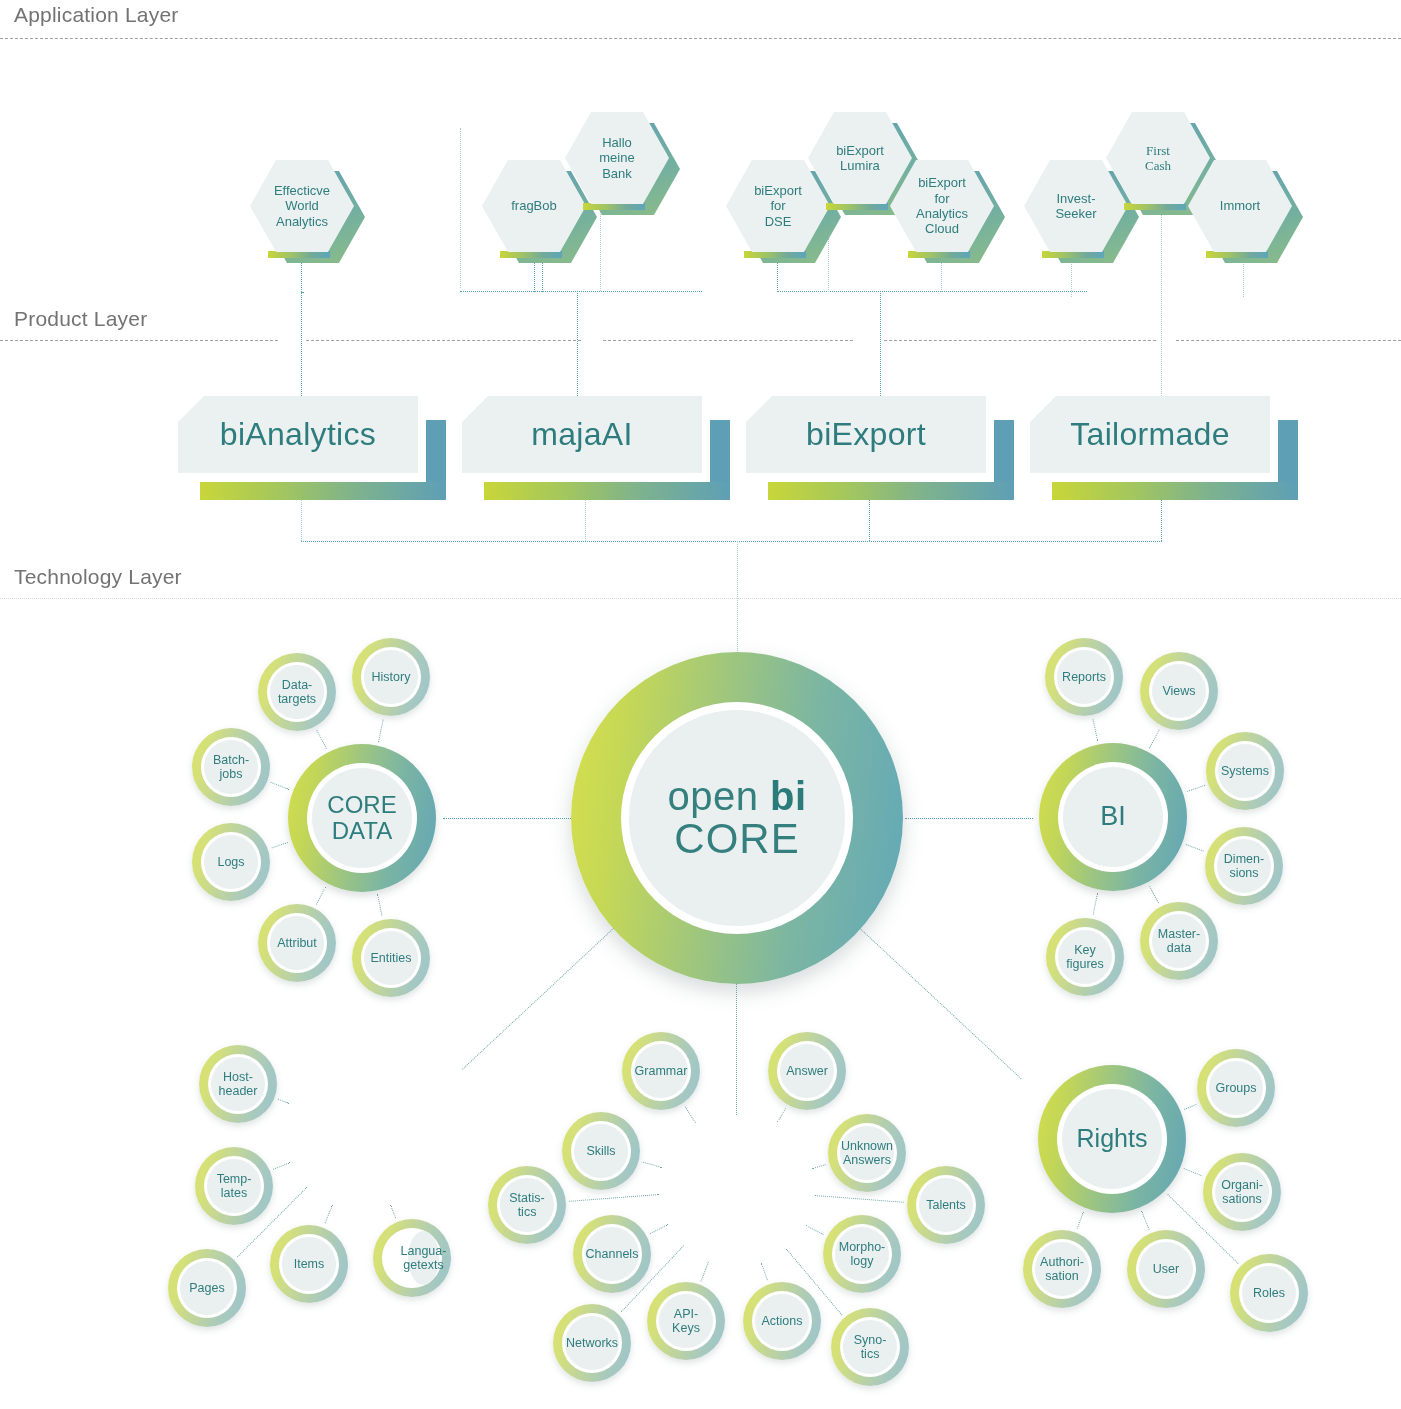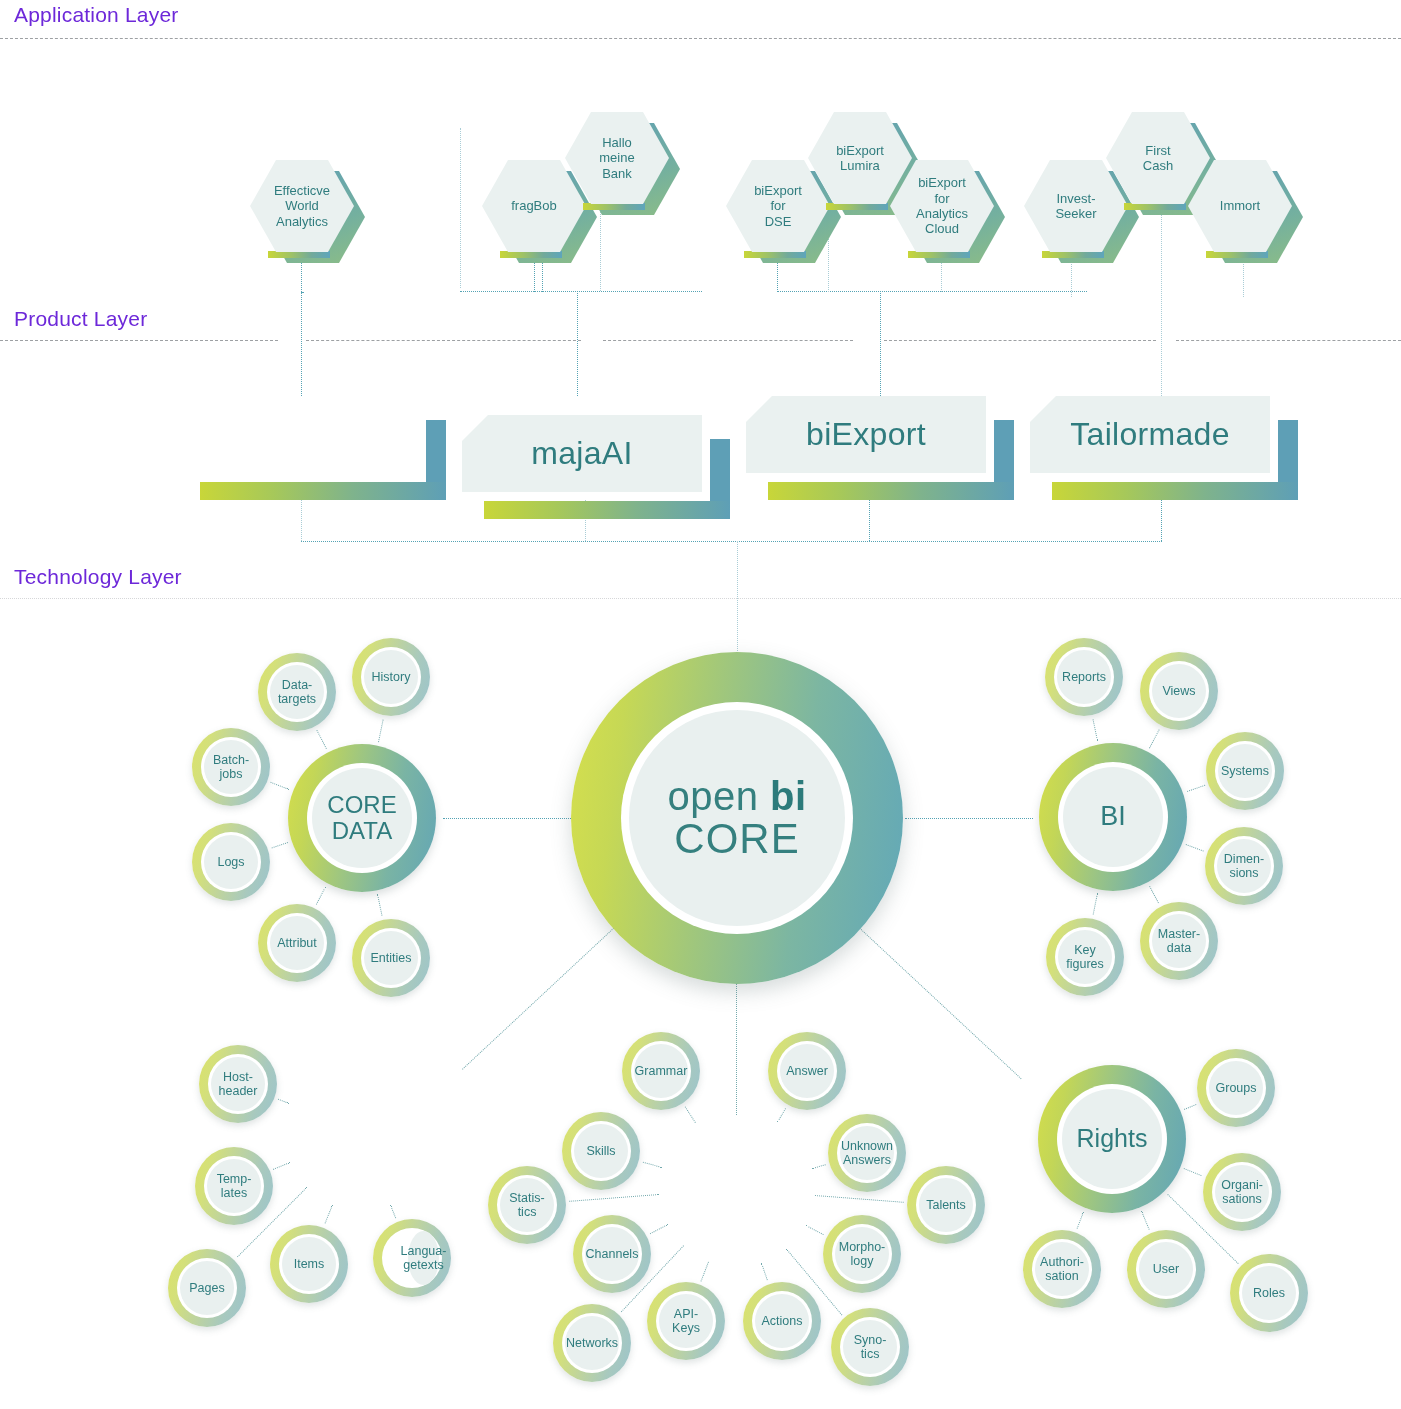--- a/index.html
+++ b/index.html
@@ -8,21 +8,21 @@
     background: #ffffff;
     font-family: "Liberation Sans", sans-serif;
     overflow: hidden;
   }
   #stage { position: relative; width: 1401px; height: 1409px; }
 
   
   .layer-label {
     position: absolute;
     font-size: 21px;
-    color: #6d28d9;
+    color: #737373;
     letter-spacing: .2px;
     white-space: nowrap;
   }
   .divider {
     position: absolute;
     height: 0;
     border-top: 1px dashed #8c9093;
     opacity: .85;
   }
 
@@ -243,43 +243,46 @@
         </div>
       </div>
       <div class="hexwrap" style="left: 1024px; top: 160px; width: 104px; height: 92px;">
         <div class="hexshadow"></div>
         <div class="hexbar" style="left: 18px; top: 91px; width: 62px;"></div>
         <div class="hexbody">
           <span>Invest-
 Seeker</span>
         </div>
       </div>
-      <div class="hexwrap" style="left: 1106px; top: 112px; width: 104px; height: 92px;">
+      <div class="hexwrap" style="left: 1106px; top: 112px; width: 104px; height: 92px; font-family: Liberation Serif, serif;">
         <div class="hexshadow"></div>
         <div class="hexbar" style="left: 18px; top: 91px; width: 62px;"></div>
         <div class="hexbody">
           <span>First
 Cash</span>
         </div>
       </div>
       <div class="hexwrap" style="left: 1188px; top: 160px; width: 104px; height: 92px;">
         <div class="hexshadow"></div>
         <div class="hexbar" style="left: 18px; top: 91px; width: 62px;"></div>
         <div class="hexbody">
           <span>Immort</span>
         </div>
       </div>
     </div>
 
   <div id="product-boxes">
       <div class="prodwrap" style="left: 178px; top: 396px; width: 268px; height: 104px;">
         <div class="prod-rightbar"></div>
         <div class="prod-bottombar"></div>
-      </div>
-      <div class="prodwrap" style="left: 462px; top: 396px; width: 268px; height: 104px; margin-top: 19px;">
+        <div class="prod-body">
+          <span>biAnalytics</span>
+        </div>
+      </div>
+      <div class="prodwrap" style="left: 462px; top: 396px; width: 268px; height: 104px;">
         <div class="prod-rightbar"></div>
         <div class="prod-bottombar"></div>
         <div class="prod-body">
           <span>majaAI</span>
         </div>
       </div>
       <div class="prodwrap" style="left: 746px; top: 396px; width: 268px; height: 104px;">
         <div class="prod-rightbar"></div>
         <div class="prod-bottombar"></div>
         <div class="prod-body">

